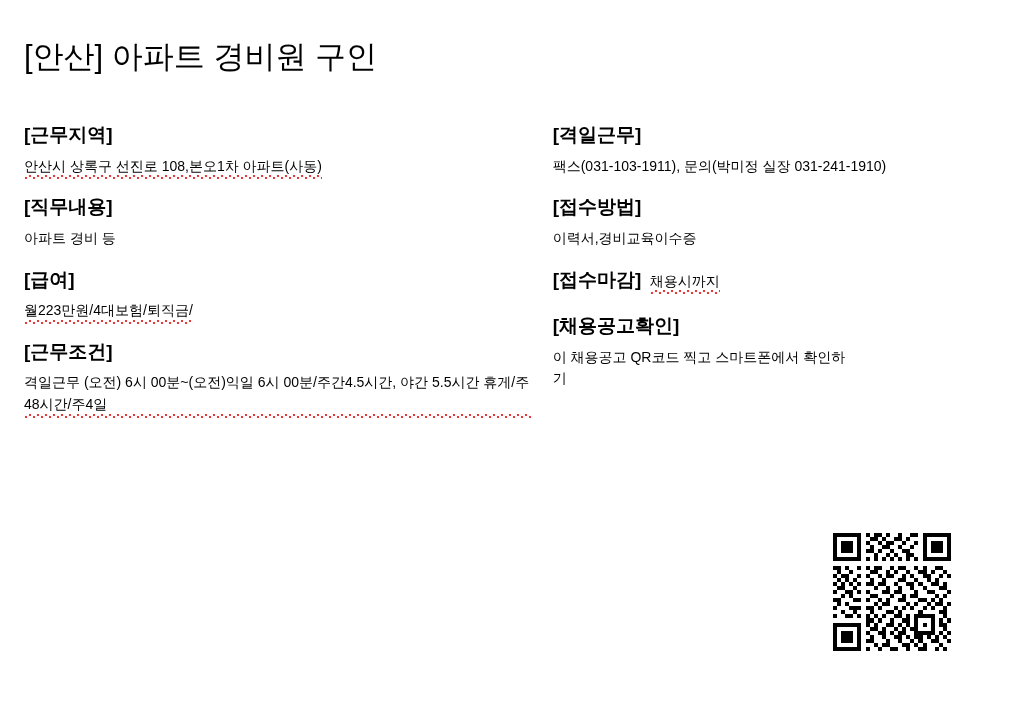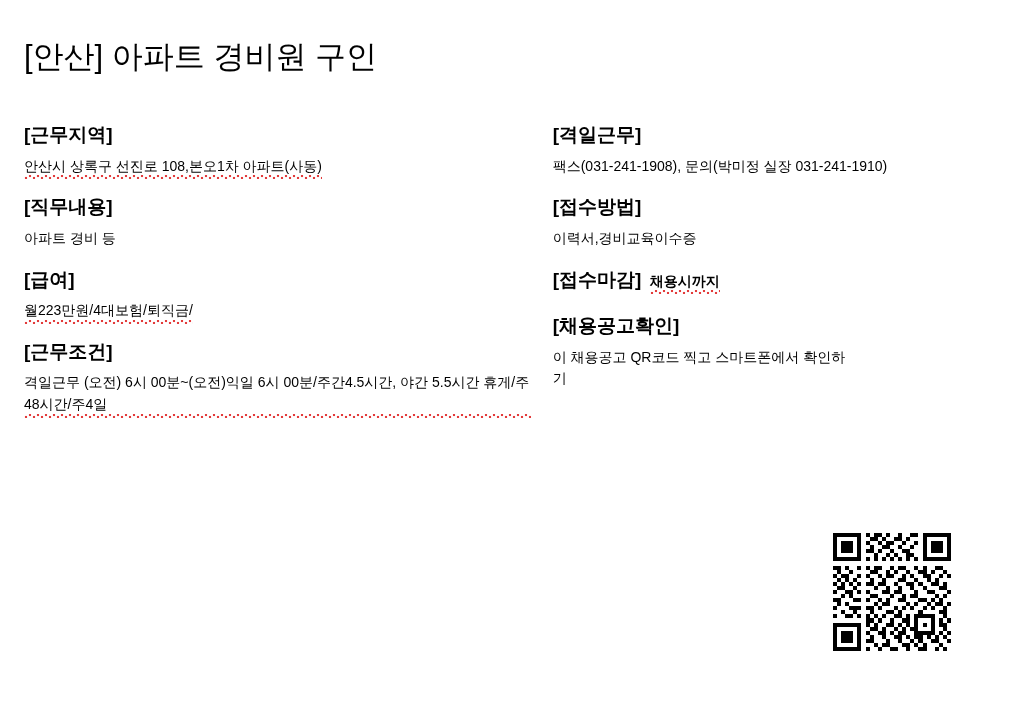--- a/index.html
+++ b/index.html
@@ -58,21 +58,20 @@
     font-size: 14px;
     line-height: 1.55;
     font-weight: normal;
   }
   .inline-block .label {
     display: inline;
     margin-bottom: 0;
   }
   .inline-block .value {
     display: inline;
-    font-weight: bold;
   }
   
   .sq {
     position: relative;
     display: inline-block;
   }
   .sq::after {
     content: "";
     position: absolute;
     left: 0;
@@ -128,21 +127,21 @@
         <div class="label">[근무조건]</div>
         <div class="value"><span class="sq"><span>격일근무 (오전) 6시 00분~(오전)익일 6시 00분/주간4.5시간, 야간 5.5시간 휴게/주48시간/주4일</span></span></div>
       </div>
 
     </div>
 
     <div class="col col-right">
 
       <div class="block">
         <div class="label">[격일근무]</div>
-        <div class="value">팩스(031-241-1908), 문의(박미정 실장 031-241-1910)</div>
+        <div class="value">팩스(031-103-1911), 문의(박미정 실장 031-241-1910)</div>
       </div>
 
       <div class="block">
         <div class="label">[접수방법]</div>
         <div class="value">이력서,경비교육이수증</div>
       </div>
 
       <div class="block inline-block">
         <span class="label">[접수마감]</span>
         <span class="value">&nbsp;<span class="sq"><span>채용시까지</span></span></span>

